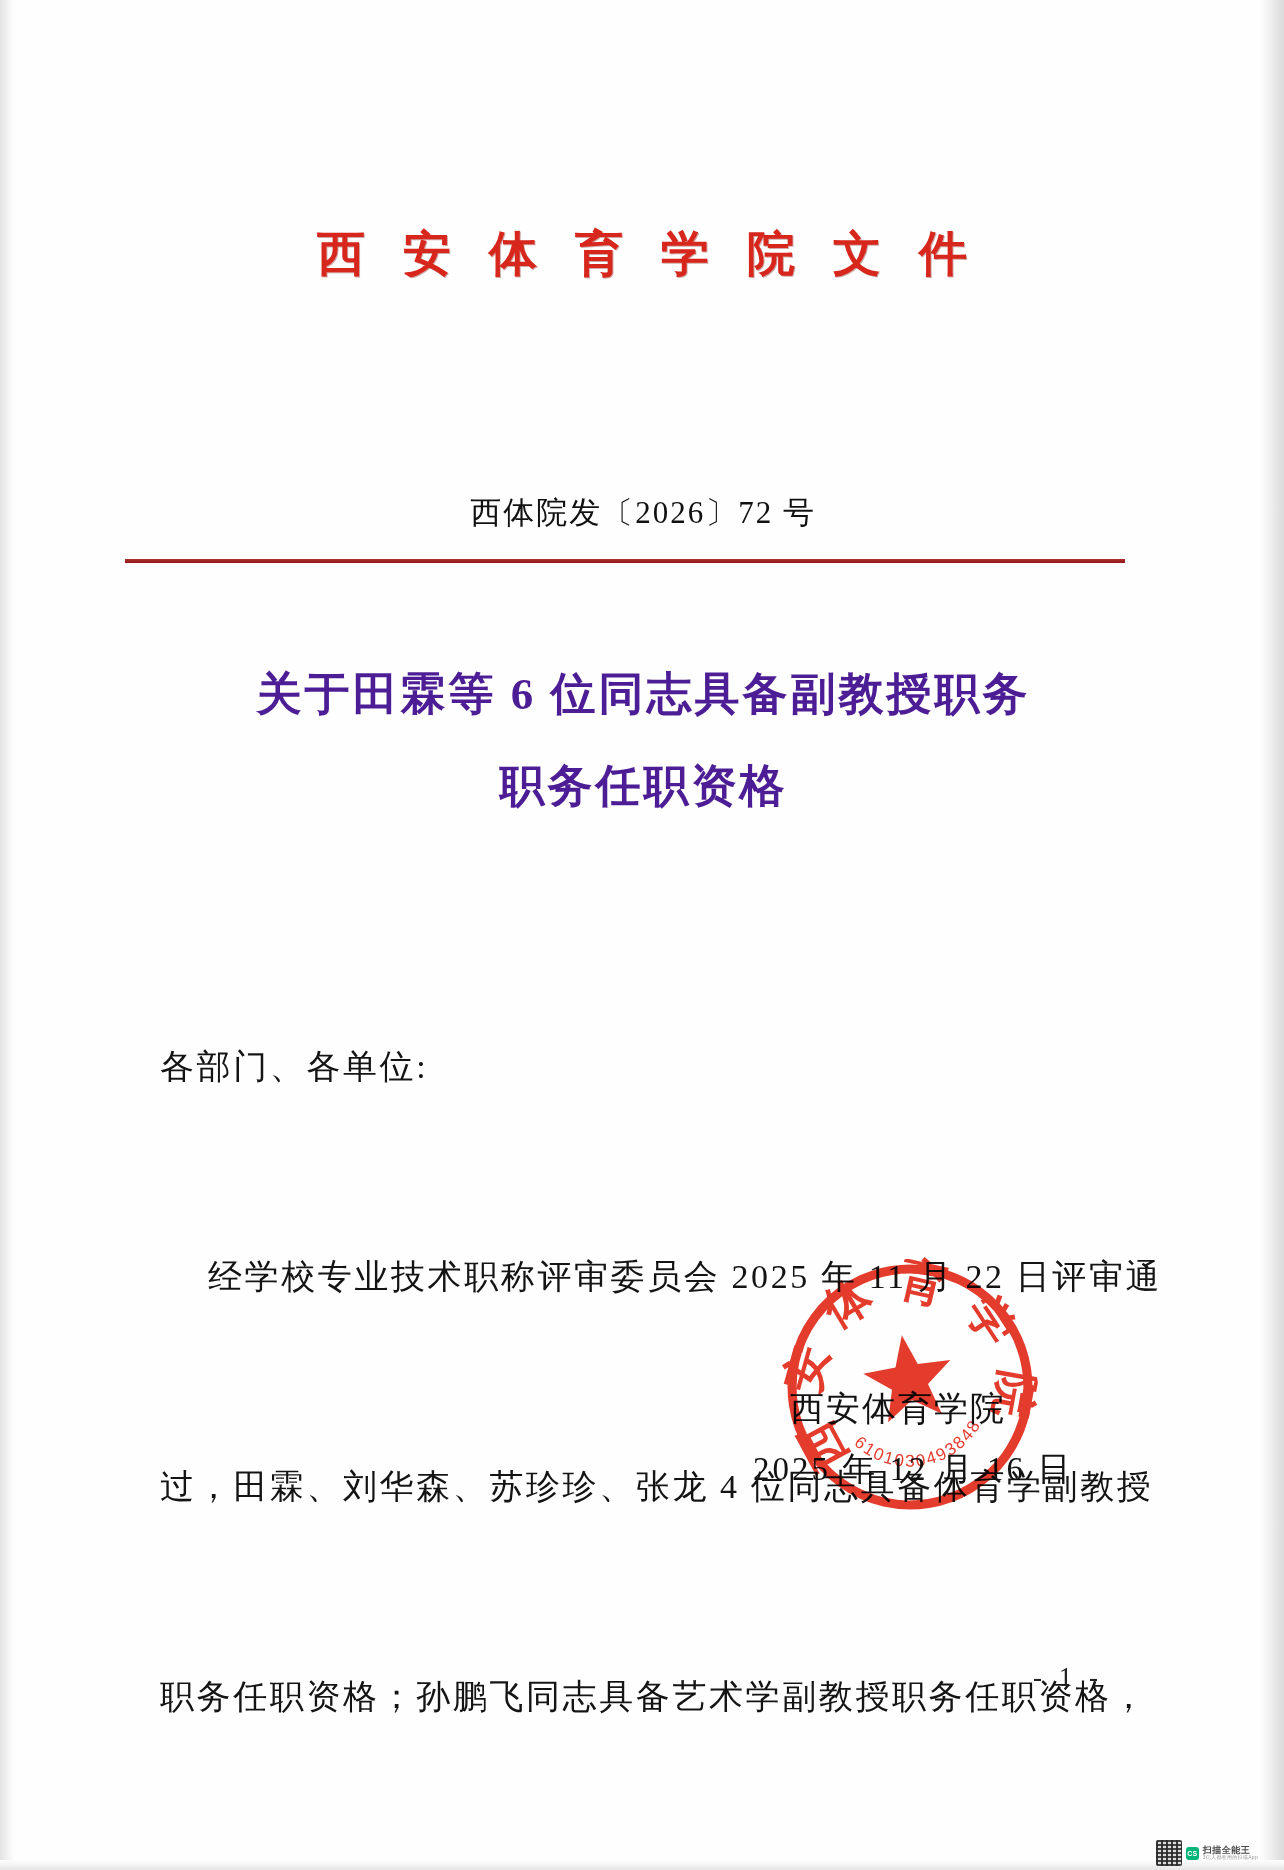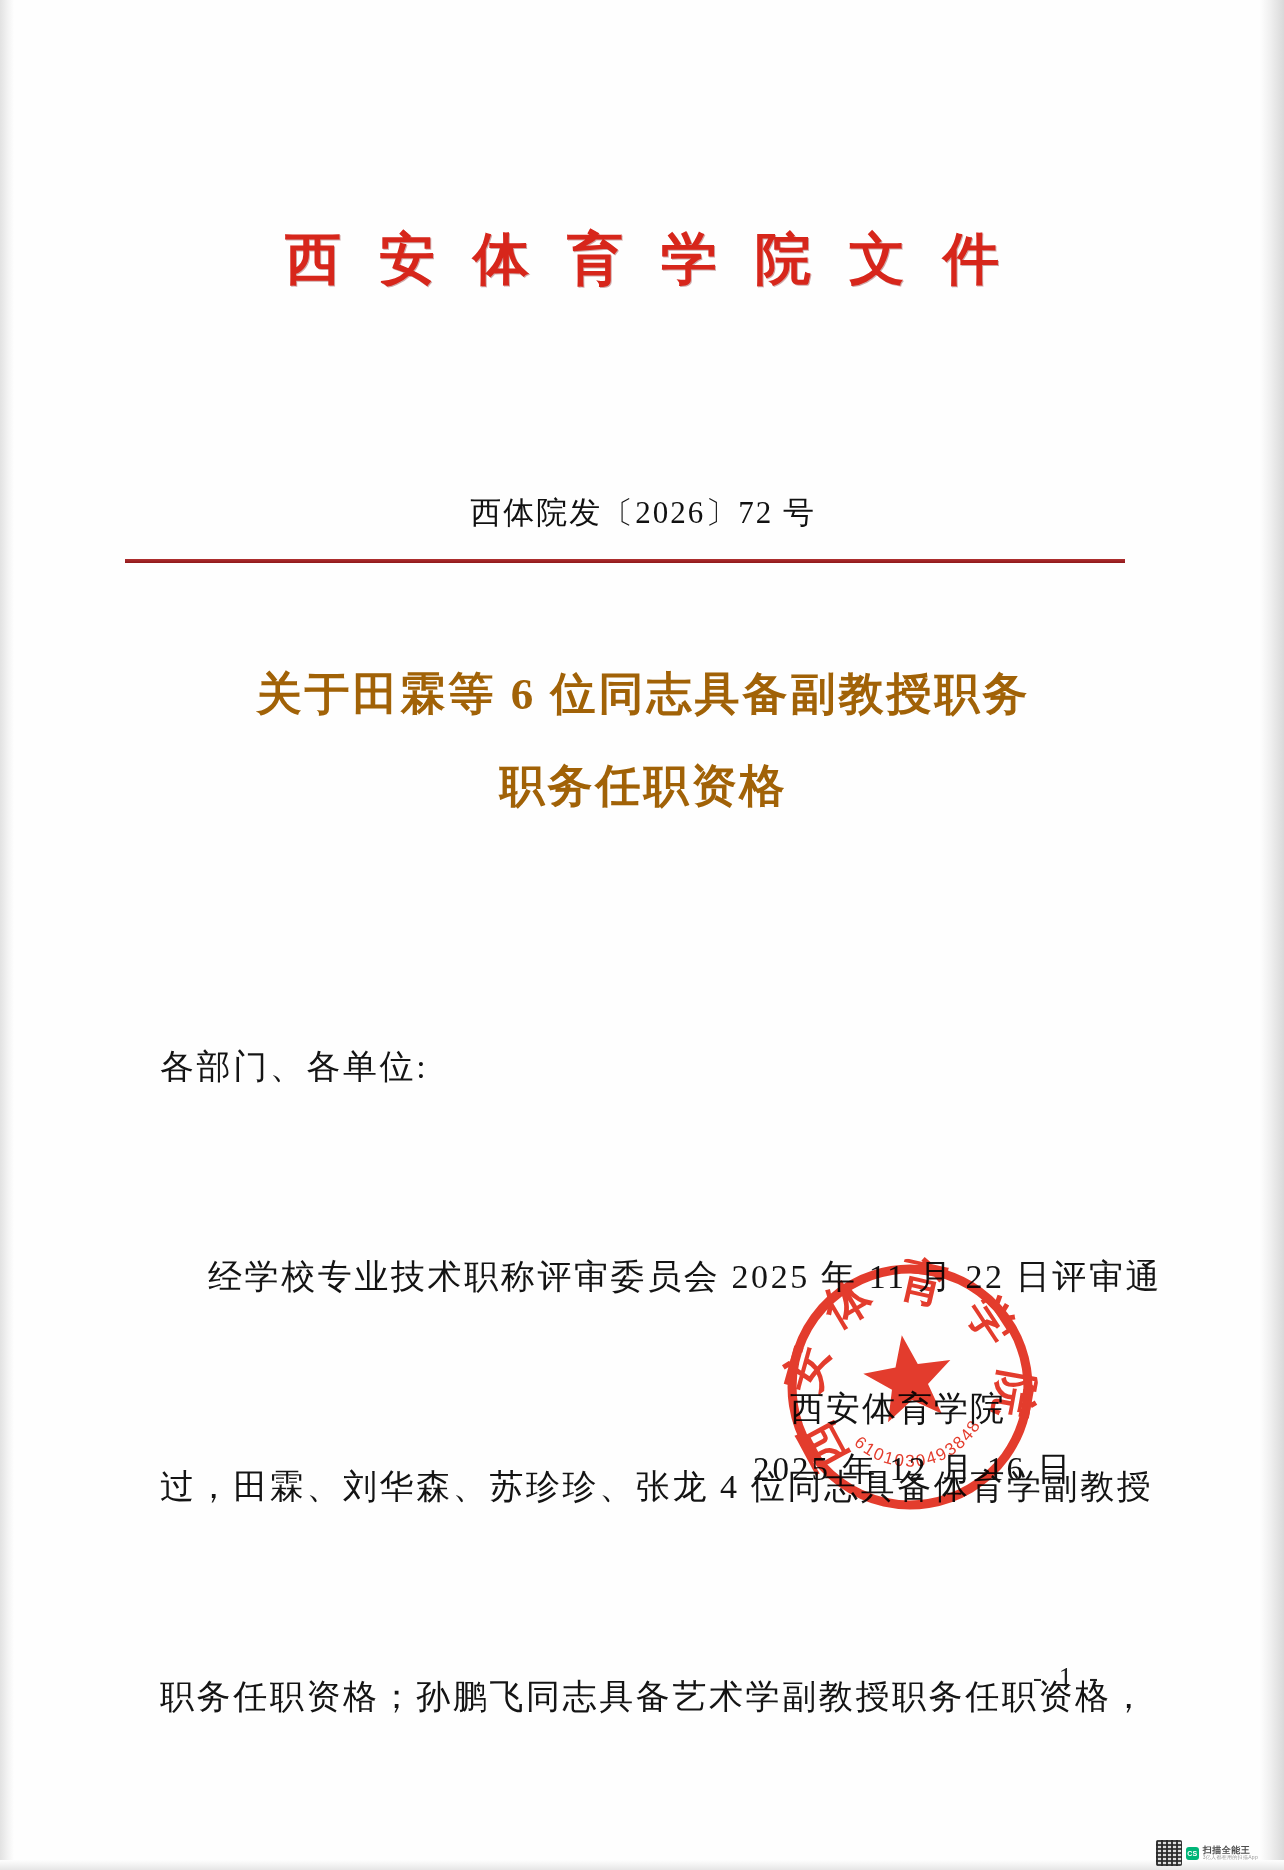--- a/index.html
+++ b/index.html
@@ -15,39 +15,39 @@
   .edge-left{position:absolute;left:0;top:0;width:14px;height:100%;
     background:linear-gradient(to right,#e2e2e2,#f4f4f4 60%,#fefefe);}
   .edge-right{position:absolute;right:0;top:0;width:24px;height:100%;
     background:linear-gradient(to left,#d9d9d9,#efefef 55%,#fefefe);}
   .edge-bottom{position:absolute;left:0;bottom:0;width:100%;height:10px;
     background:linear-gradient(to top,#e6e6e6,#fefefe);}
 
   .header-title{
     position:absolute;top:222px;left:0;width:100%;
     text-align:center;
-    font-size:56px;font-weight:bold;
+    font-size:48px;font-weight:bold;
     letter-spacing:38px;padding-left:38px;box-sizing:border-box;
     color:#d7261b;
     text-shadow:1px 1px 0 rgba(120,10,10,.35);
     white-space:nowrap;
   }
   .doc-number{
     position:absolute;top:492px;left:0;width:100%;
     text-align:center;font-size:31px;letter-spacing:2px;padding-left:2px;
     box-sizing:border-box;white-space:nowrap;color:#111;
   }
   .red-rule{
     position:absolute;top:559px;left:125px;width:1000px;height:4px;
     background:linear-gradient(to bottom,#b03030,#8f181b);
   }
   .notice-title{
     position:absolute;top:648px;left:0;width:100%;
     text-align:center;font-weight:bold;font-size:45px;line-height:92px;
-    letter-spacing:3px;padding-left:3px;box-sizing:border-box;color:#a16207;
+    letter-spacing:3px;padding-left:3px;box-sizing:border-box;color:#4c1d95;
     white-space:pre;
   }
   .body-block{
     position:absolute;left:160px;top:892px;width:966px;
     font-size:34px;line-height:70px;letter-spacing:2.6px;
     white-space:pre;color:#141414;
   }
   .body-line{height:70px;}
   .body-line.indent{padding-left:48px;}
 

